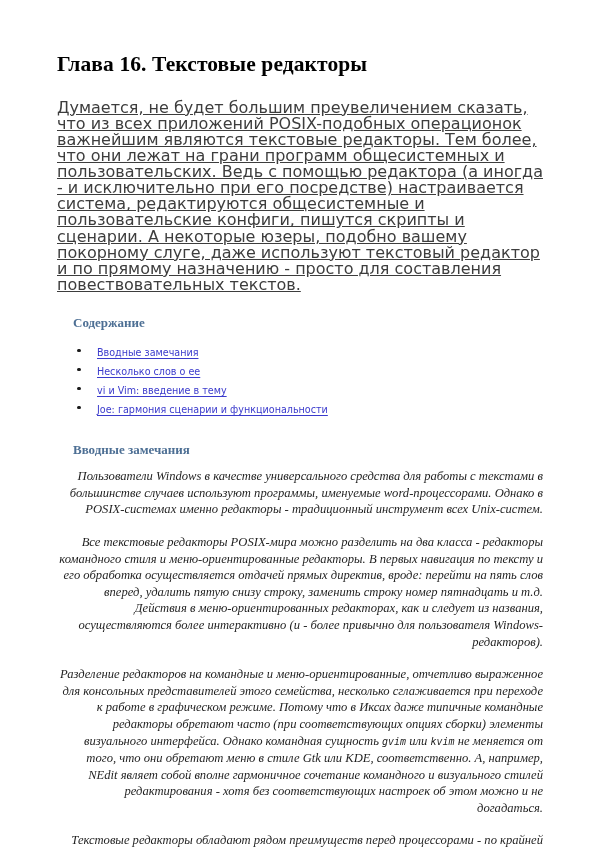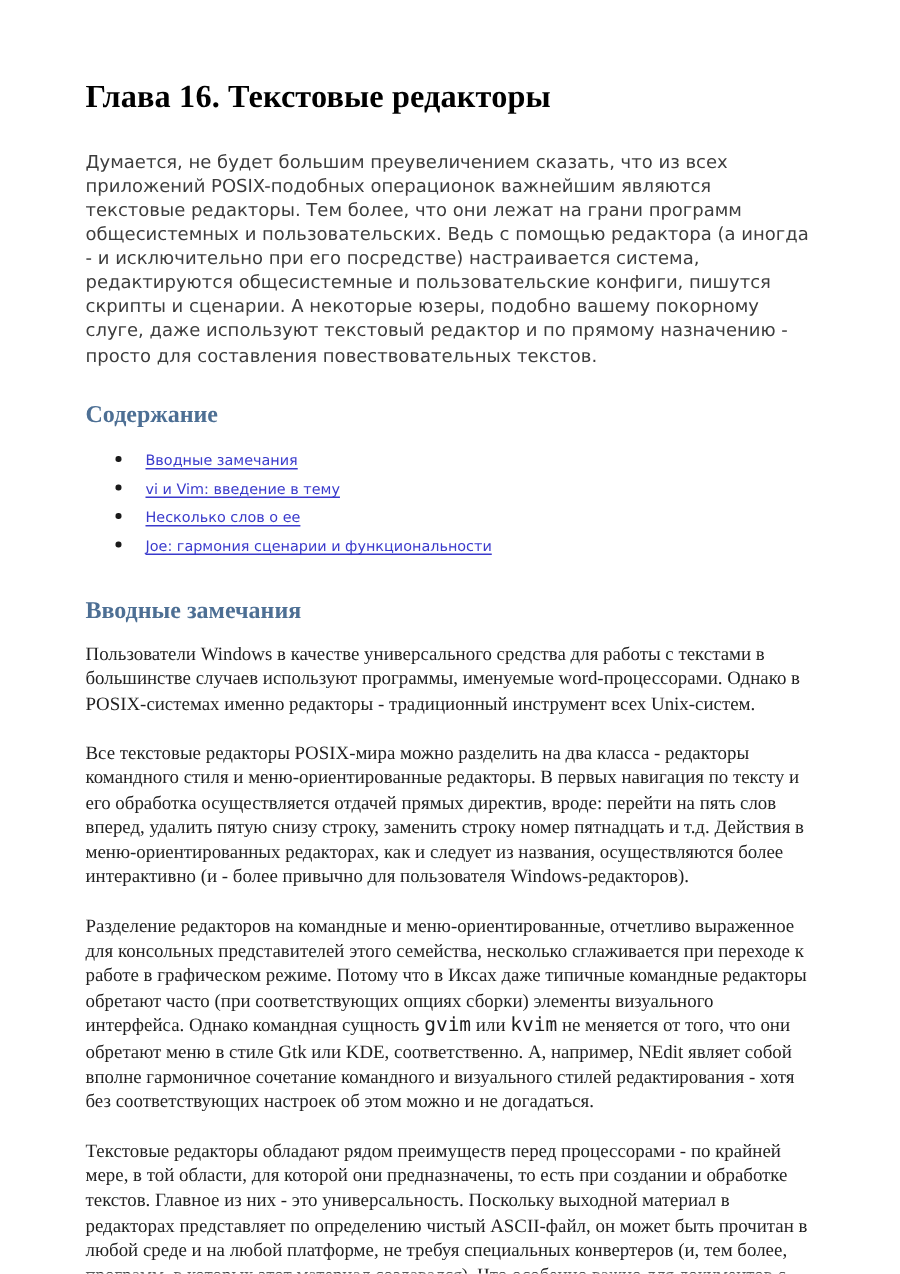--- a/index.html
+++ b/index.html
@@ -36,34 +36,35 @@
     font-weight: bold;
     color: #000000;
     letter-spacing: 0.1px;
     line-height: 1.2;
     margin: 0 0 22px 0;
   }
 
   
   .intro {
     font-family: "DejaVu Sans", "Liberation Sans", sans-serif;
-    font-size: 12px;
+    font-size: 16px;
     line-height: 16.1px;
     color: #3d3d3d;
     margin: 0 0 22px 0;
     text-align: left;
+    text-decoration: underline;
   }
 
   
   .section-heading {
     font-family: "Liberation Serif", "DejaVu Serif", serif;
-    font-size: 16px;
+    font-size: 13px;
     font-weight: bold;
     color: #4d6f94;
-    margin: 0 0 9px 0;
+    margin: 0 0 9px 16px;
     line-height: 1.3;
   }
   .toc-heading {
     margin-bottom: 12px;
   }
 
   
   .toc-list {
     list-style: none;
     margin: 0 0 26px 0;
@@ -94,52 +95,53 @@
     cursor: pointer;
   }
 
   
   .body-par {
     font-family: "Liberation Serif", "DejaVu Serif", serif;
     font-size: 12.6px;
     line-height: 16.6px;
     color: #1f1f1f;
     margin: 0 0 16px 0;
-    text-align: left;
+    text-align: right;
+    font-style: italic;
   }
   .body-par:last-child {
     margin-bottom: 0;
   }
   code.inline-code {
     font-family: "DejaVu Sans Mono", "Liberation Mono", monospace;
-    font-size: 13px;
+    font-size: 10px;
     color: #1f1f1f;
   }
 </style>
 </head>
 <body>
 
 <div class="page">
   <div class="content">
 
     <h1 class="chapter-title">Глава 16. Текстовые редакторы</h1>
 
     <p class="intro">Думается, не будет большим преувеличением сказать, что из всех приложений POSIX-подобных операционок важнейшим являются текстовые редакторы. Тем более, что они лежат на грани программ общесистемных и пользовательских. Ведь с помощью редактора (а иногда - и исключительно при его посредстве) настраивается система, редактируются общесистемные и пользовательские конфиги, пишутся скрипты и сценарии. А некоторые юзеры, подобно вашему покорному слуге, даже используют текстовый редактор и по прямому назначению - просто для составления повествовательных текстов.</p>
 
     <h2 class="section-heading toc-heading">Содержание</h2>
 
     <ul class="toc-list">
       <li>
         <span class="toc-link">Вводные замечания</span>
       </li>
       <li>
-        <span class="toc-link">vi и Vim: введение в тему</span>
+        <span class="toc-link">Несколько слов о ее</span>
       </li>
       <li>
-        <span class="toc-link">Несколько слов о ее</span>
+        <span class="toc-link">vi и Vim: введение в тему</span>
       </li>
       <li>
         <span class="toc-link">Joe: гармония сценарии и функциональности</span>
       </li>
     </ul>
 
     <h2 class="section-heading">Вводные замечания</h2>
 
     <p class="body-par">Пользователи Windows в качестве универсального средства для работы с текстами в большинстве случаев используют программы, именуемые word-процессорами. Однако в POSIX-системах именно редакторы - традиционный инструмент всех Unix-систем.</p>
 

